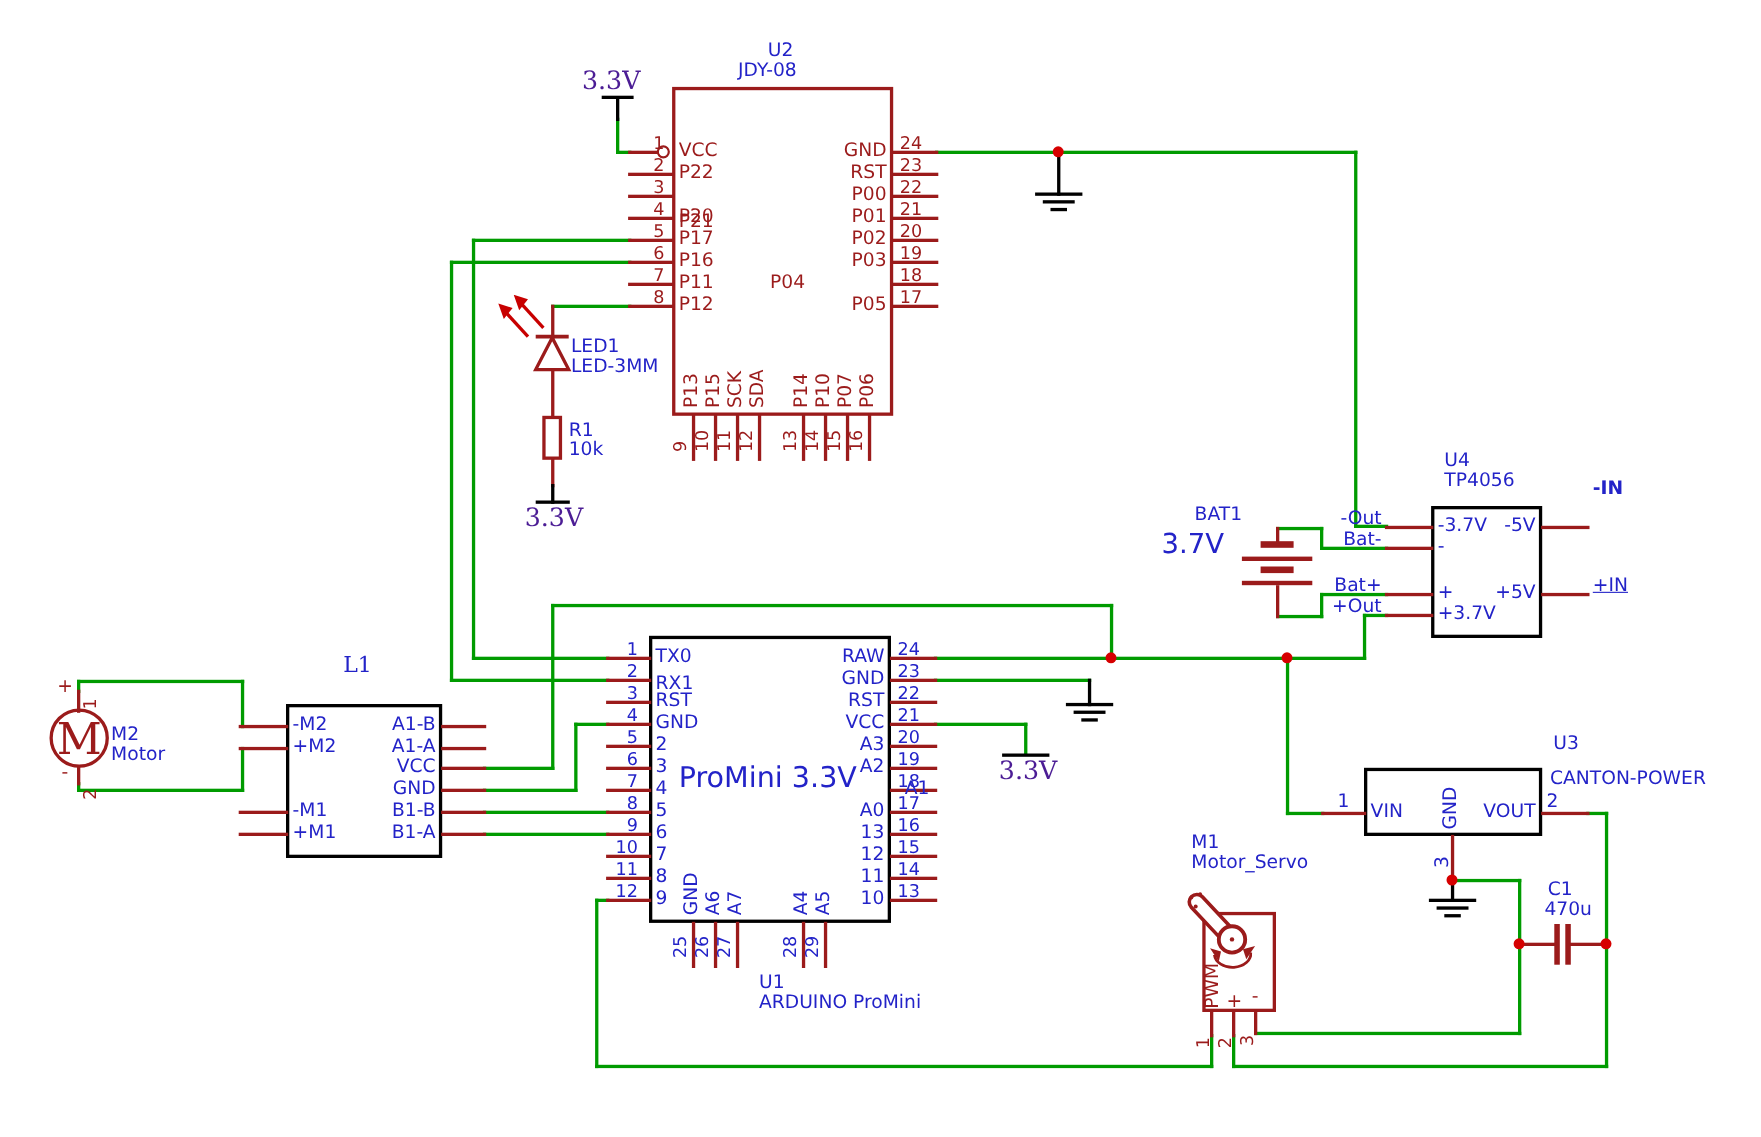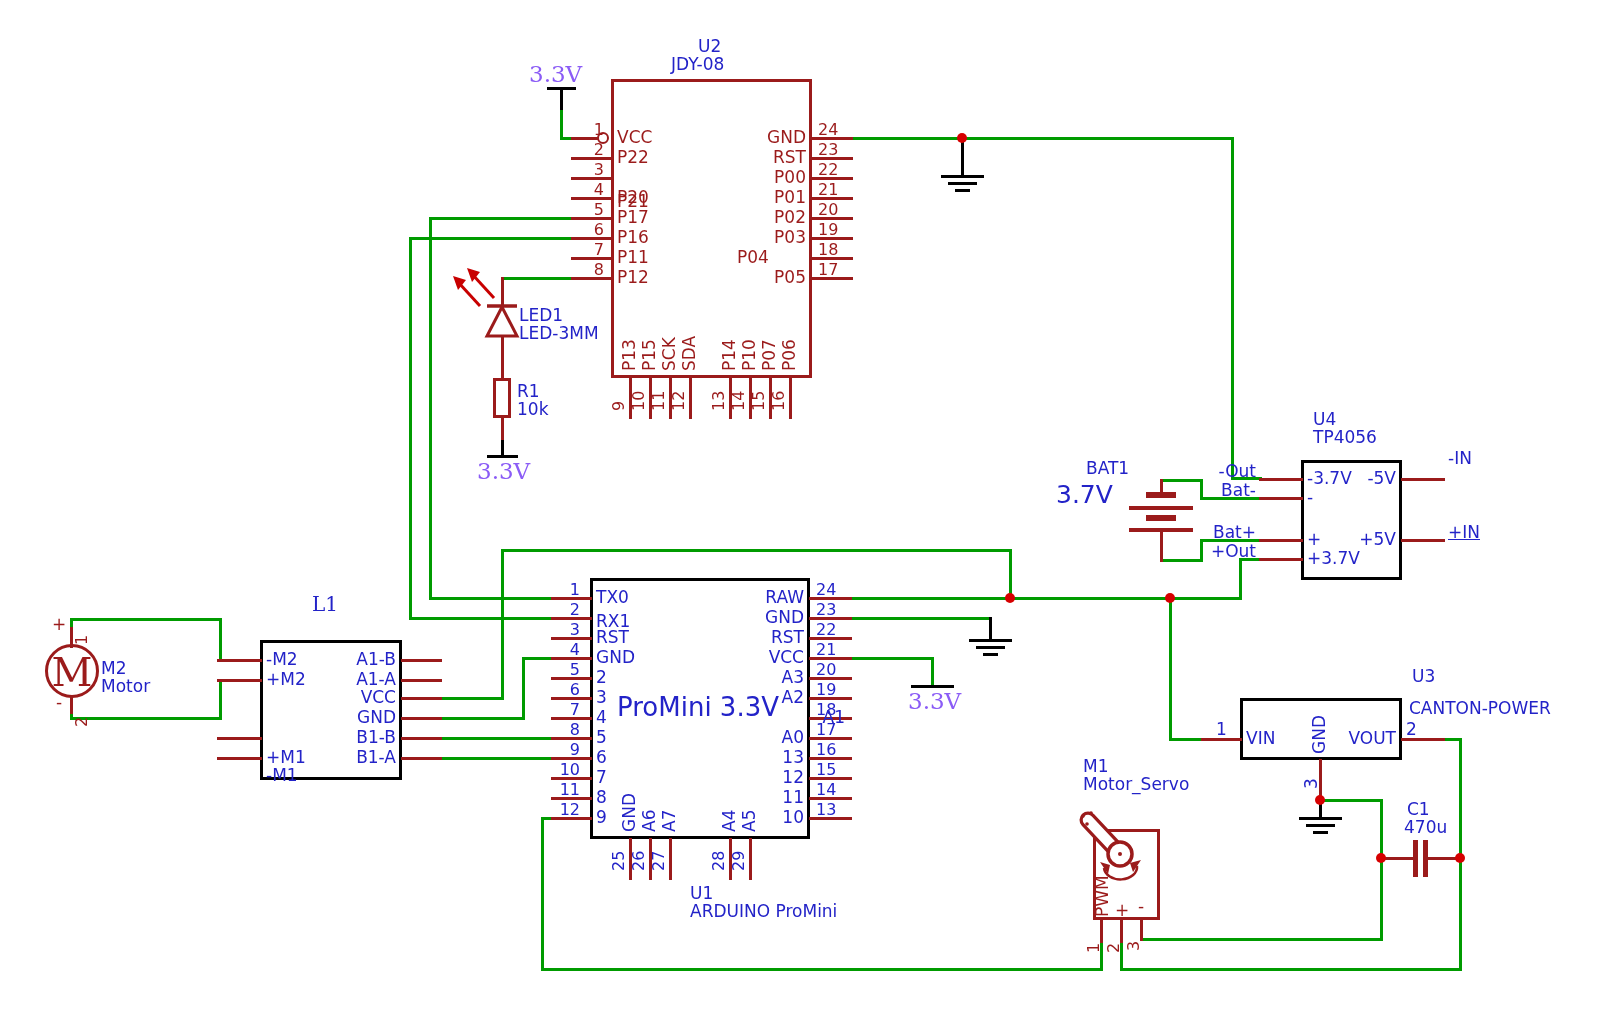--- a/index.html
+++ b/index.html
@@ -5,21 +5,21 @@
   html,body{margin:0;padding:0;background:#ffffff;}
   #canvas{position:relative;width:1601px;height:1034px;background:#ffffff;overflow:hidden;
           font-family:"DejaVu Sans",sans-serif;}
   .abs{position:absolute;}
   .t{position:absolute;font:17px/1.05 "DejaVu Sans",sans-serif;color:#2323c8;white-space:nowrap;}
   .t.m{color:#9b1b1b;}
   .t.num{font-size:16px;}
   .t.big{font-size:26px;}
   .t.batv{font-size:25px;}
   .t.lser{font-family:"DejaVu Serif",serif;font-size:20px;}
-  .pw{position:absolute;font:23px/1 "DejaVu Serif",serif;color:#8b5cf6;white-space:nowrap;}
+  .pw{position:absolute;font:23px/1 "DejaVu Serif",serif;color:#4c1d95;white-space:nowrap;}
   .vt{transform:rotate(-90deg);transform-origin:0 0;}
   .box{position:absolute;box-sizing:border-box;background:transparent;}
   .mM{font-family:"DejaVu Serif",serif;font-size:40px;color:#9b1b1b;text-align:center;}
 </style>
 </head>
 <body>
 
 <div id="canvas">
 
   <div class="box" style="left:611px;top:79px;width:201px;height:299px;border:3px solid #9b1b1b;"></div>
@@ -270,21 +270,21 @@
     <div class="t m" style="left: 700px; top: 149px; width: 106px; text-align: right;">RST</div>
     <div class="t m num" style="left: 818px; top: 162px;">22</div>
     <div class="t m" style="left: 700px; top: 169px; width: 106px; text-align: right;">P00</div>
     <div class="t m num" style="left: 818px; top: 182px;">21</div>
     <div class="t m" style="left: 700px; top: 189px; width: 106px; text-align: right;">P01</div>
     <div class="t m num" style="left: 818px; top: 202px;">20</div>
     <div class="t m" style="left: 700px; top: 209px; width: 106px; text-align: right;">P02</div>
     <div class="t m num" style="left: 818px; top: 222px;">19</div>
     <div class="t m" style="left: 700px; top: 229px; width: 106px; text-align: right;">P03</div>
     <div class="t m num" style="left: 818px; top: 242px;">18</div>
-    <div class="t m" style="left: 700px; top: 249px; width: 106px; text-align: center;">P04</div>
+    <div class="t m" style="left: 700px; top: 249px; width: 106px; text-align: left;">P04</div>
     <div class="t m num" style="left: 818px; top: 262px;">17</div>
     <div class="t m" style="left: 700px; top: 269px; width: 106px; text-align: right;">P05</div>
     <div class="t vt m num" style="left: 611px; top: 411px;">9</div>
     <div class="t vt m" style="left: 621px; top: 371px;">P13</div>
     <div class="t vt m num" style="left: 631px; top: 411px;">10</div>
     <div class="t vt m" style="left: 641px; top: 371px;">P15</div>
     <div class="t vt m num" style="left: 651px; top: 411px;">11</div>
     <div class="t vt m" style="left: 661px; top: 371px;">SCK</div>
     <div class="t vt m num" style="left: 671px; top: 411px;">12</div>
     <div class="t vt m" style="left: 681px; top: 371px;">SDA</div>
@@ -349,38 +349,38 @@
     <div class="t vt num" style="left: 631px; top: 871px;">26</div>
     <div class="t vt " style="left: 641px; top: 832px;">A6</div>
     <div class="t vt num" style="left: 651px; top: 871px;">27</div>
     <div class="t vt " style="left: 661px; top: 832px;">A7</div>
     <div class="t vt num" style="left: 711px; top: 871px;">28</div>
     <div class="t vt " style="left: 721px; top: 832px;">A4</div>
     <div class="t vt num" style="left: 731px; top: 871px;">29</div>
     <div class="t vt " style="left: 741px; top: 832px;">A5</div>
     <div class="t " style="left: 266px; top: 651px;">-M2</div>
     <div class="t " style="left: 266px; top: 671px;">+M2</div>
-    <div class="t " style="left: 266px; top: 767px;">-M1</div>
+    <div class="t " style="left: 266px; top: 729px;">-M1</div>
     <div class="t " style="left: 266px; top: 749px;">+M1</div>
     <div class="t " style="left: 290px; top: 651px; width: 106px; text-align: right;">A1-B</div>
     <div class="t " style="left: 290px; top: 671px; width: 106px; text-align: right;">A1-A</div>
     <div class="t " style="left: 290px; top: 689px; width: 106px; text-align: right;">VCC</div>
     <div class="t " style="left: 290px; top: 709px; width: 106px; text-align: right;">GND</div>
     <div class="t " style="left: 290px; top: 729px; width: 106px; text-align: right;">B1-B</div>
     <div class="t " style="left: 290px; top: 749px; width: 106px; text-align: right;">B1-A</div>
     <div class="t " style="left: 1150px; top: 463px; width: 106px; text-align: right;">-Out</div>
     <div class="t " style="left: 1307px; top: 470px;">-3.7V</div>
     <div class="t " style="left: 1150px; top: 482px; width: 106px; text-align: right;">Bat-</div>
     <div class="t " style="left: 1307px; top: 489px;">-</div>
     <div class="t " style="left: 1150px; top: 524px; width: 106px; text-align: right;">Bat+</div>
     <div class="t " style="left: 1307px; top: 531px;">+</div>
     <div class="t " style="left: 1150px; top: 543px; width: 106px; text-align: right;">+Out</div>
     <div class="t " style="left: 1307px; top: 550px;">+3.7V</div>
     <div class="t " style="left: 1300px; top: 470px; width: 96px; text-align: right;">-5V</div>
-    <div class="t " style="left: 1448px; top: 450px;">-IN</div>
+    <div class="t " style="left: 1448px; top: 436px; font-weight: bold;">-IN</div>
     <div class="t " style="left: 1300px; top: 531px; width: 96px; text-align: right;">+5V</div>
     <div class="t " style="left: 1448px; top: 524px; text-decoration: underline;">+IN</div>
     <div class="t " style="left: 1216px; top: 721px;">1</div>
     <div class="t " style="left: 1246px; top: 730px;">VIN</div>
     <div class="t " style="left: 1406px; top: 721px;">2</div>
     <div class="t " style="left: 1300px; top: 730px; width: 96px; text-align: right;">VOUT</div>
     <div class="t vt " style="left: 1303px; top: 789px;">3</div>
     <div class="t vt " style="left: 1311px; top: 754px;">GND</div>
     <div class="t vt m" style="left: 1094px; top: 917px;">PWM</div>
     <div class="t m" style="left: 1115px; top: 902px;">+</div>

